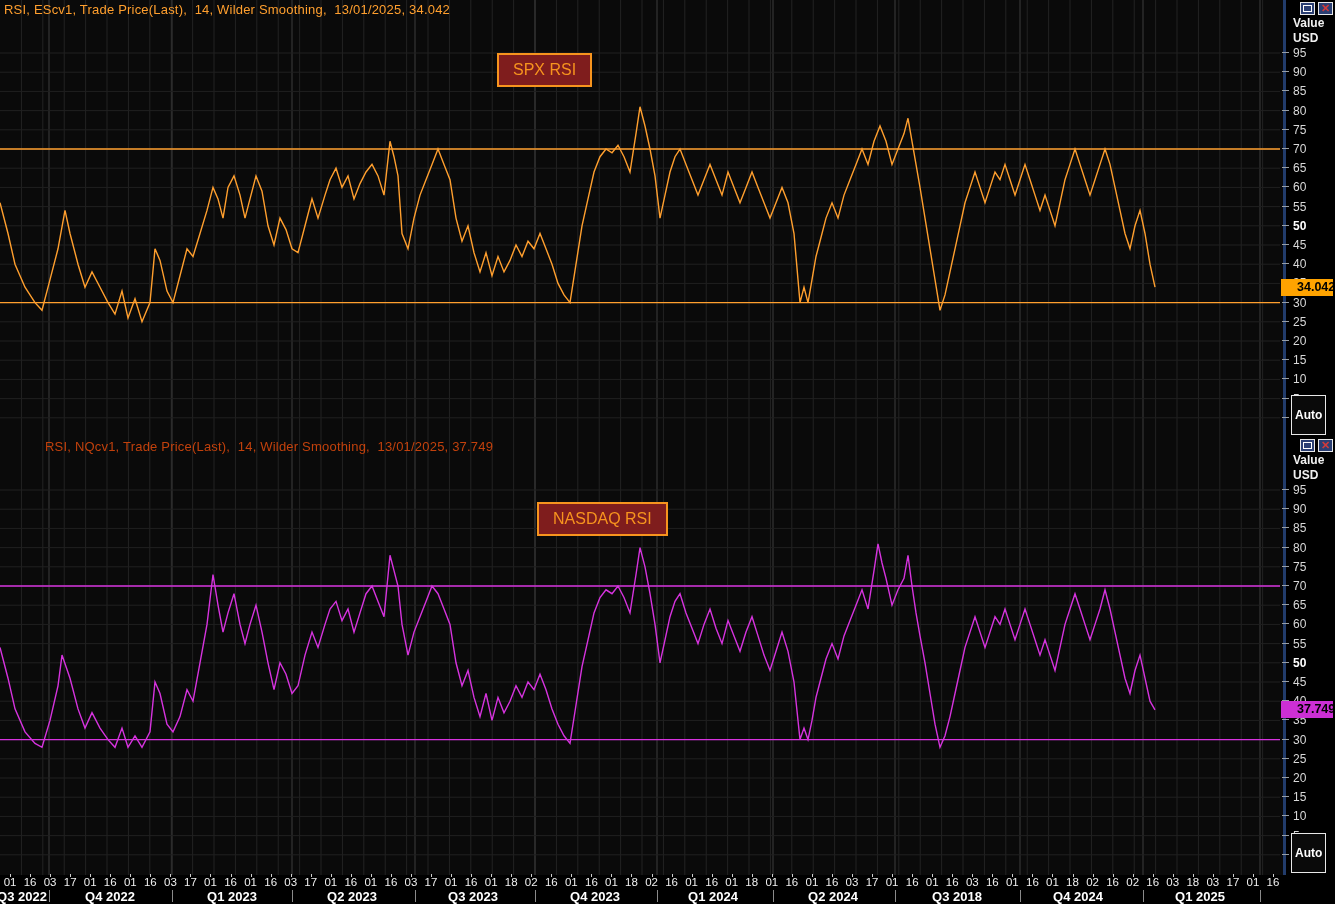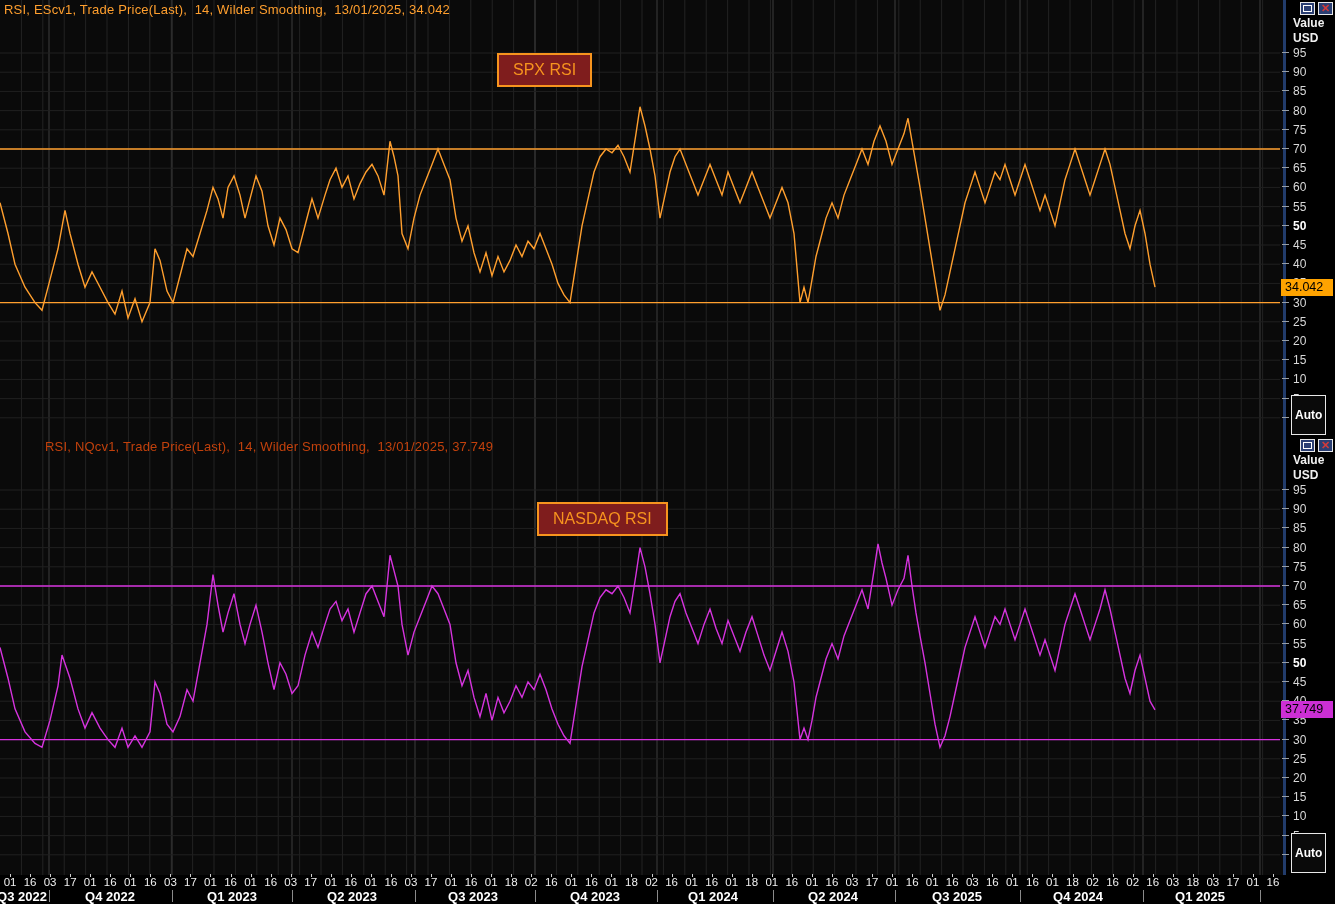--- a/index.html
+++ b/index.html
@@ -18,22 +18,22 @@
   .win-icons{position:absolute;right:2px;top:2px;display:flex;gap:3px;z-index:8;}
   .win-btn{width:15px;height:13px;background:#2B3F73;border:1px solid #E8E8E8;box-sizing:border-box;
            display:flex;align-items:center;justify-content:center;cursor:pointer;}
   .restore-glyph{width:7px;height:5px;border:1px solid #fff;background:#2B3F73;}
   .close-glyph{color:#D23B3B;font-size:11px;font-weight:bold;line-height:1;margin-top:-1px;}
   .vaxis-header{position:absolute;left:7px;top:16px;color:#F0F0F0;font-weight:bold;font-size:12px;line-height:15px;}
   .tick{position:absolute;left:0;width:100%;color:#D8D8D8;font-size:12px;height:14px;line-height:14px;}
   .tick .dash{position:absolute;left:-4px;top:6px;width:7px;height:1px;background:#9aa0a6;}
   .tick .tval{position:absolute;left:7px;top:0;}
   .tick.bold .tval{color:#ffffff;font-weight:bold;}
-  .price-badge{position:absolute;left:-5px;width:52px;height:17px;color:#000;font-weight:normal;font-size:12.5px;
-               line-height:17px;padding-left:4px;box-sizing:border-box;z-index:7;}
+  .price-badge{position:absolute;left:-5px;width:52px;height:17px;color:#000;font-weight:bold;font-size:12.5px;
+               line-height:17px;padding-left:16px;box-sizing:border-box;z-index:7;}
   .auto-btn{position:absolute;left:5px;bottom:2px;border:1px solid #E8E8E8;color:#fff;font-weight:bold;
             font-size:12px;padding:12px 3px;line-height:14px;background:#0a0a0a;cursor:pointer;}
   
   #xaxis{position:absolute;left:0;top:875px;width:1283px;height:29px;background:#000;}
   .dates-row{position:absolute;left:0;top:1px;width:100%;height:13px;display:flex;}
   .date-lbl{flex:1;text-align:center;color:#EFEFEF;font-size:11.5px;position:relative;}
   .date-lbl i{position:absolute;top:-2px;left:50%;width:1px;height:3px;background:#cfcfcf;font-style:normal;}
   .quarters-row{position:absolute;left:0;top:14px;width:100%;height:15px;}
   .q-lbl{position:absolute;transform:translateX(-50%);color:#fff;font-weight:bold;font-size:13px;white-space:nowrap;}
   .q-div{position:absolute;top:1px;width:1px;height:12px;background:#8a8a8a;}
@@ -511,21 +511,21 @@
     </div>
   <div class="quarters-row" id="quarters-row">
       <span class="q-lbl" style="left: 22px;">Q3 2022</span>
       <span class="q-lbl" style="left: 110px;">Q4 2022</span>
       <span class="q-lbl" style="left: 232px;">Q1 2023</span>
       <span class="q-lbl" style="left: 352px;">Q2 2023</span>
       <span class="q-lbl" style="left: 473px;">Q3 2023</span>
       <span class="q-lbl" style="left: 595px;">Q4 2023</span>
       <span class="q-lbl" style="left: 713px;">Q1 2024</span>
       <span class="q-lbl" style="left: 833px;">Q2 2024</span>
-      <span class="q-lbl" style="left: 957px;">Q3 2025</span>
+      <span class="q-lbl" style="left: 957px;">Q3 2018</span>
       <span class="q-lbl" style="left: 1078px;">Q4 2024</span>
       <span class="q-lbl" style="left: 1200px;">Q1 2025</span>
       <span class="q-div" style="left: 49px;"></span>
       <span class="q-div" style="left: 172px;"></span>
       <span class="q-div" style="left: 292px;"></span>
       <span class="q-div" style="left: 415px;"></span>
       <span class="q-div" style="left: 535px;"></span>
       <span class="q-div" style="left: 657px;"></span>
       <span class="q-div" style="left: 773px;"></span>
       <span class="q-div" style="left: 895px;"></span>

